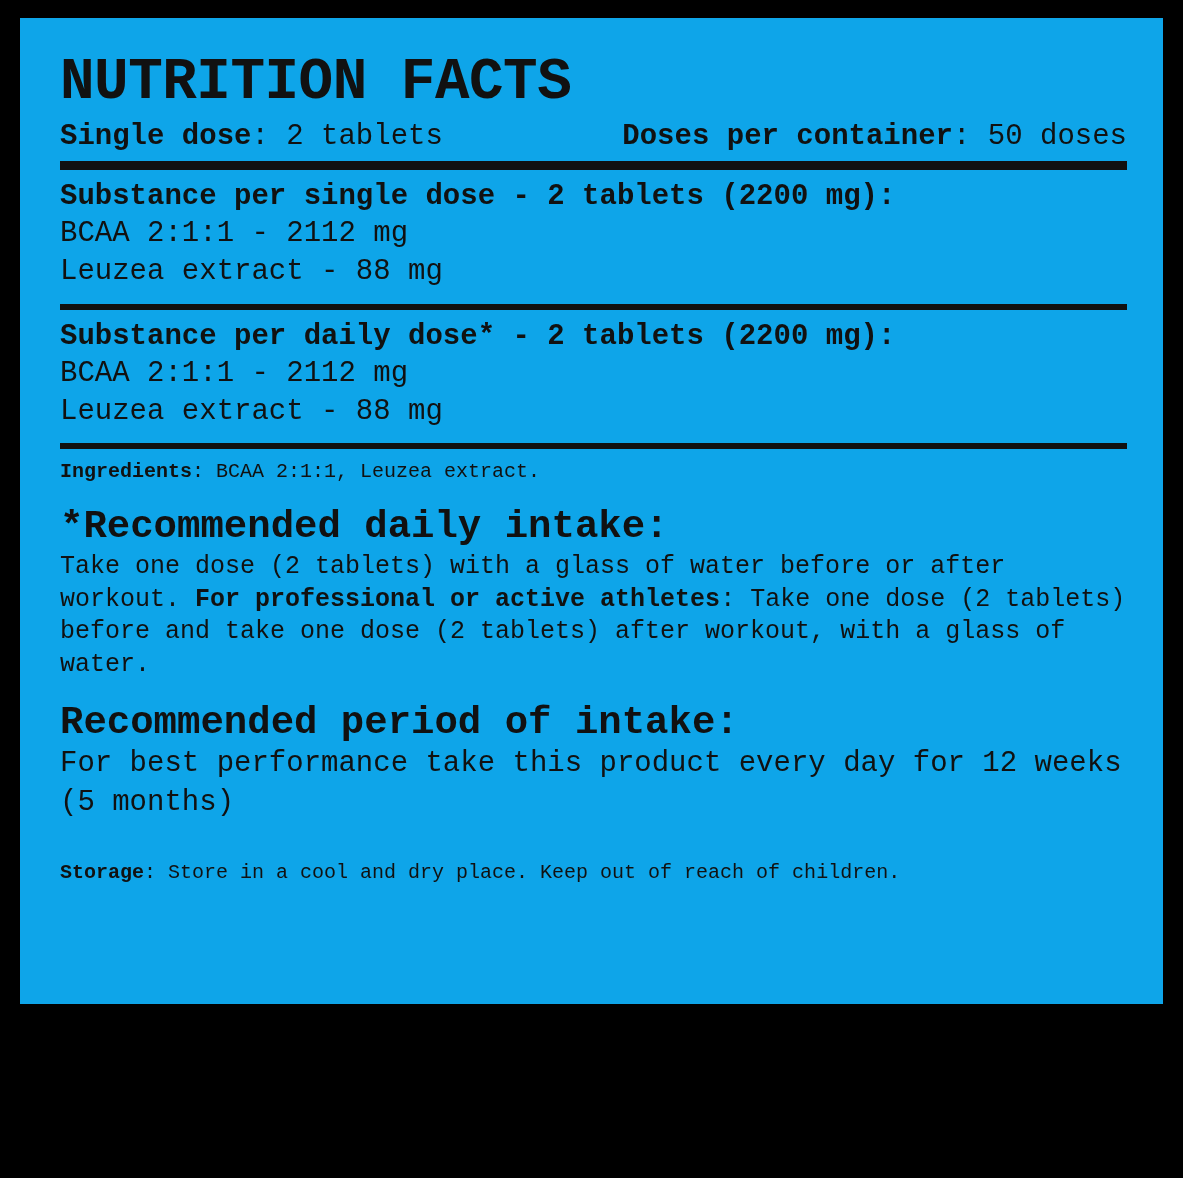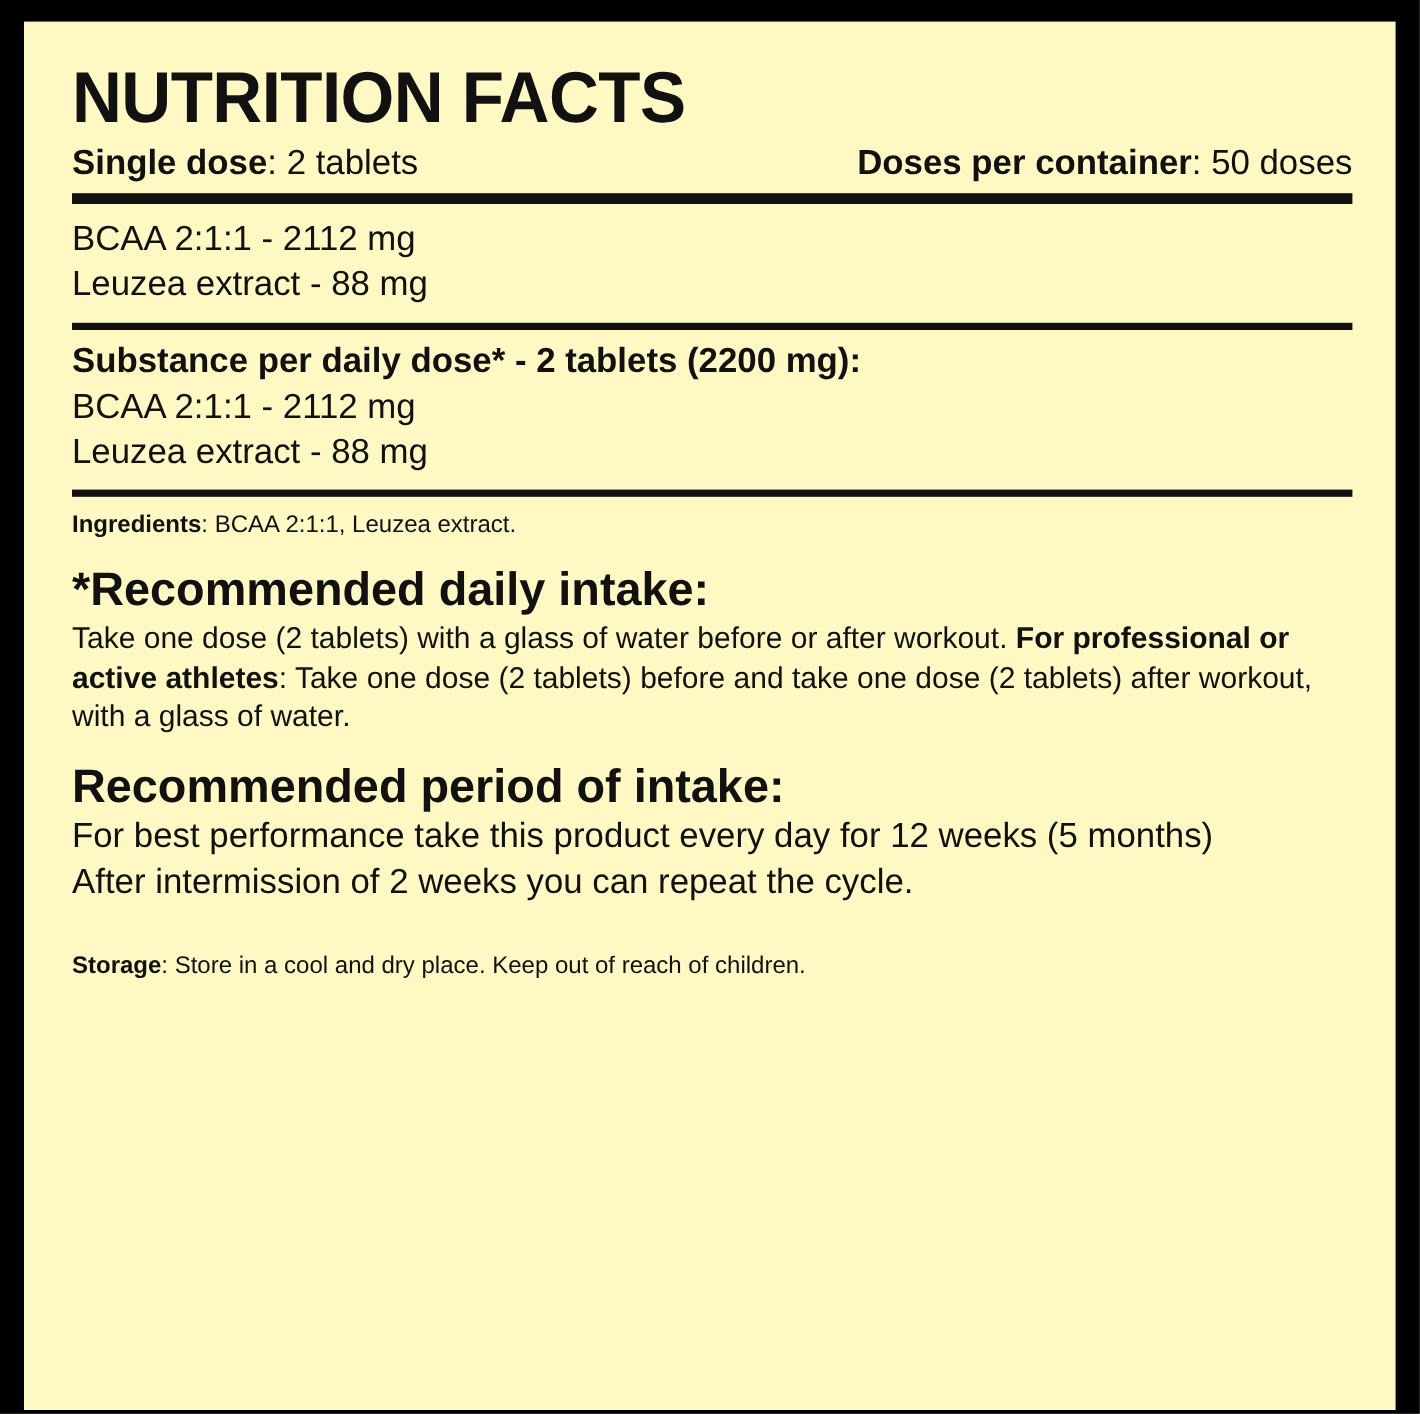--- a/index.html
+++ b/index.html
@@ -10,24 +10,25 @@
   body {
     width: 1183px;
     height: 1178px;
     font-family: "Liberation Sans", sans-serif;
   }
   .panel {
     position: absolute;
     left: 20px;
     top: 18px;
     width: 1143px;
-    height: 1157px;
-    background: #fef9c3;
+    height: 986px;
+    background: #0ea5e9;
     box-sizing: border-box;
     padding: 26px 36px 10px 40px;
+    font-family: Liberation Mono, monospace;
   }
   .title {
     font-size: 60px;
     font-weight: bold;
     letter-spacing: -0.5px;
     line-height: 1.0;
     color: #111111;
     margin: 8px 0 8px 0;
     font-stretch: condensed;
     transform: scaleX(0.96);
@@ -102,20 +103,21 @@
       <span class="lbl">Single dose</span><span>: 2 tablets</span>
     </div>
     <div>
       <span class="lbl">Doses per container</span><span>: 50 doses</span>
     </div>
   </div>
 
   <div class="rule-thick"></div>
 
   <div class="sec">
+    <div class="block-head">Substance per single dose - 2 tablets (2200 mg):</div>
     <div class="line">BCAA 2:1:1 - 2112 mg</div>
     <div class="line">Leuzea extract - 88 mg</div>
   </div>
 
   <div class="rule-med"></div>
 
   <div class="sec">
     <div class="block-head">Substance per daily dose* - 2 tablets (2200 mg):</div>
     <div class="line">BCAA 2:1:1 - 2112 mg</div>
     <div class="line">Leuzea extract - 88 mg</div>
@@ -132,21 +134,20 @@
   <div>
     <div class="heading-inline">*Recommended daily intake:</div>
     <div class="para"><span>Take one dose (2 tablets) with a glass of water before or after workout. </span><b>For professional or active athletes</b><span>: Take one dose (2 tablets) before and take one dose (2 tablets) after workout, with a glass of water.</span></div>
   </div>
 
   <div class="gap-md"></div>
 
   <div>
     <div class="heading-inline">Recommended period of intake:</div>
     <div class="line">For best performance take this product every day for 12 weeks (5 months)</div>
-    <div class="line">After intermission of 2 weeks you can repeat the cycle.</div>
   </div>
 
   <div class="gap-md"></div>
 
 
   <div class="gap-sm"></div>
 
   <div class="mixed">
     <span class="h">Storage</span><span>: Store in a cool and dry place. Keep out of reach of children.</span>
   </div>

